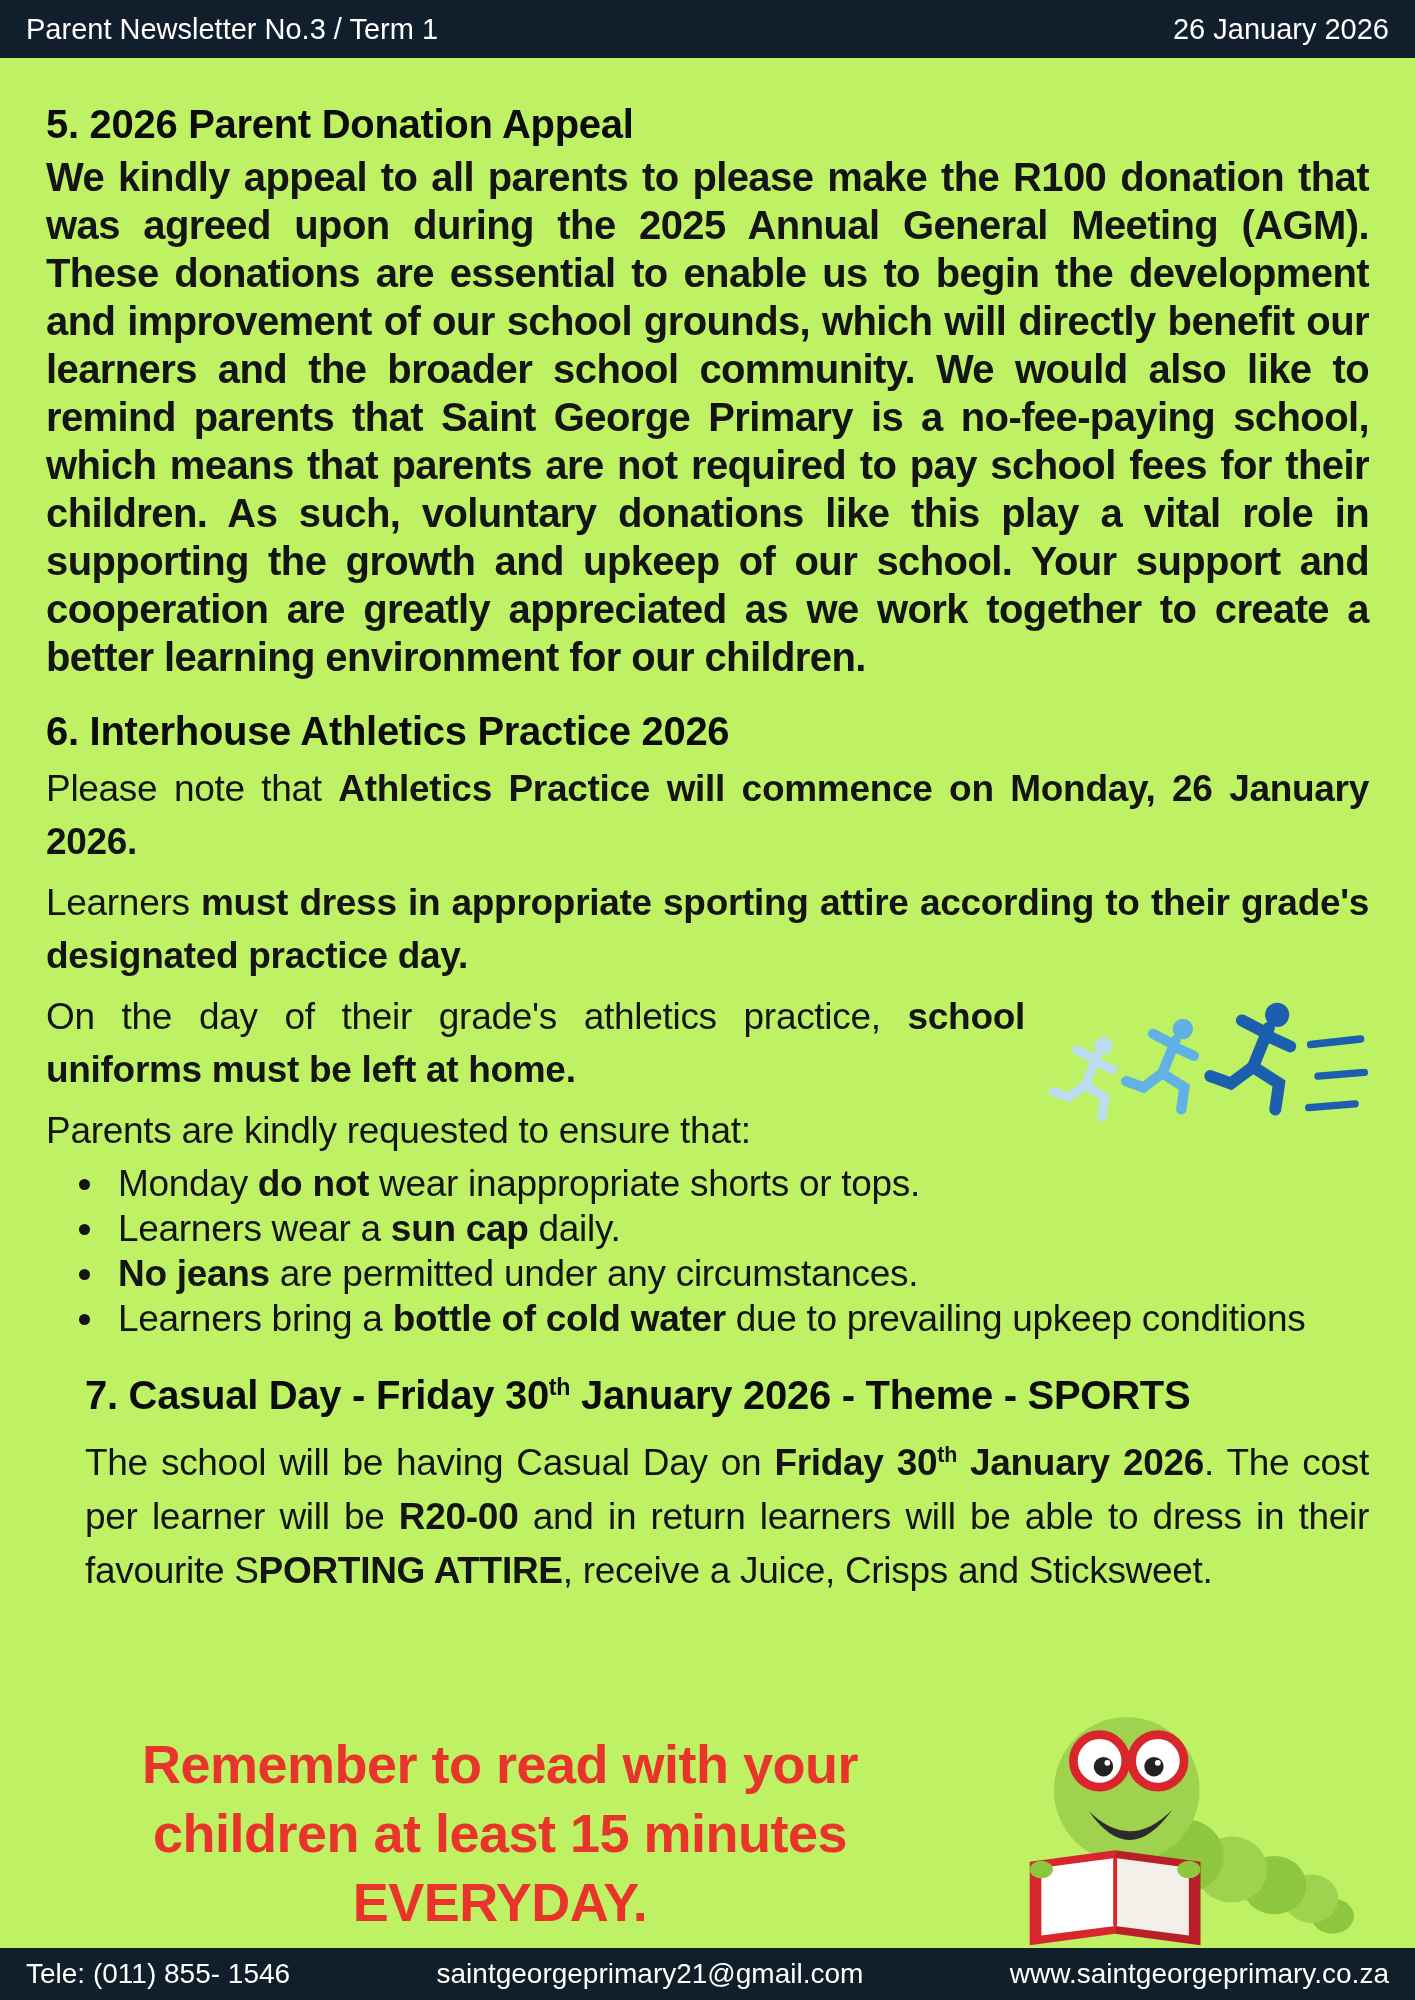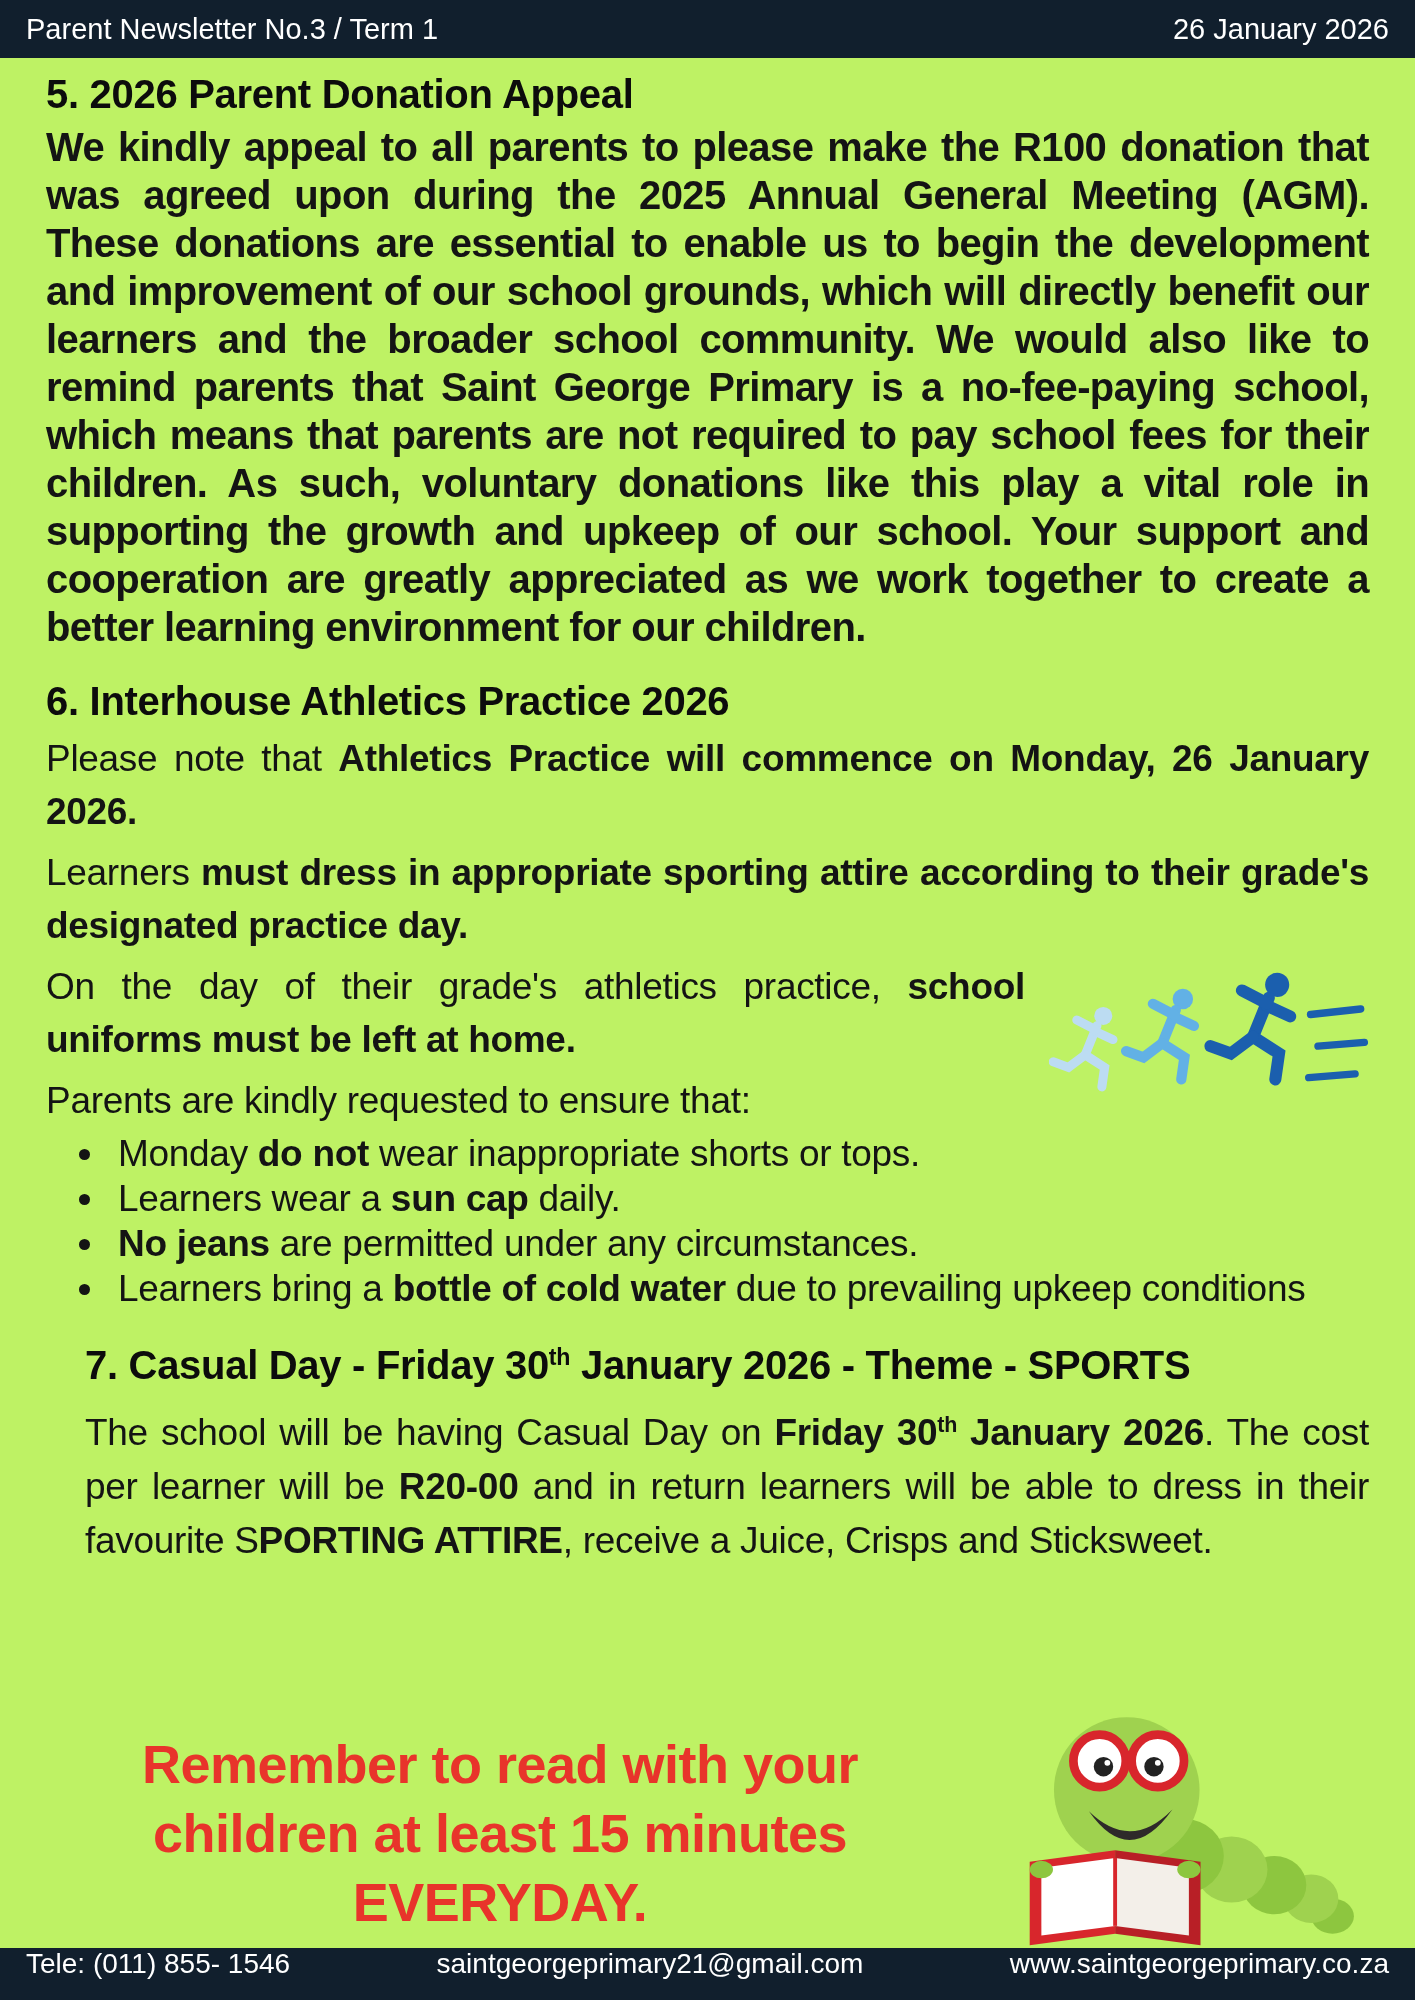--- a/index.html
+++ b/index.html
@@ -11,24 +11,24 @@
   }
   .topbar {
     position:absolute; top:0; left:0; right:0; height:58px;
     background:#111f2d; color:#ffffff;
     display:flex; align-items:center; justify-content:space-between;
     padding:0 26px; font-size:29px;
   }
   .botbar {
     position:absolute; bottom:0; left:0; right:0; height:52px;
     background:#111f2d; color:#ffffff;
-    display:flex; justify-content:space-between;
+    display:flex; align-items:center; justify-content:space-between;
     padding:0 26px; font-size:28px;
   }
-  .content { position:absolute; top:42px; left:0; right:0; padding:30px 46px 0 46px; }
+  .content { position:absolute; top:72px; left:0; right:0; padding:30px 46px 0 46px; }
   .stitle { font-size:40px; font-weight:700; color:#0c0c0c; letter-spacing:-0.3px; }
   .s5body {
     font-size:40px; font-weight:700; 
     line-height:48px; text-align:justify; margin-top:6px; letter-spacing:-0.6px;
   }
   .sec6 { margin-top:28px; }
   .s6p  { font-size:37px; line-height:53px; text-align:justify; margin-top:8px; letter-spacing:-0.3px; }
   .s6p b, .bullets b { font-weight:700; }
   .bullets { margin:4px 0 0 62px; font-size:37px; line-height:45px; letter-spacing:-0.3px; }
   .bullets li { padding-left:10px; }

